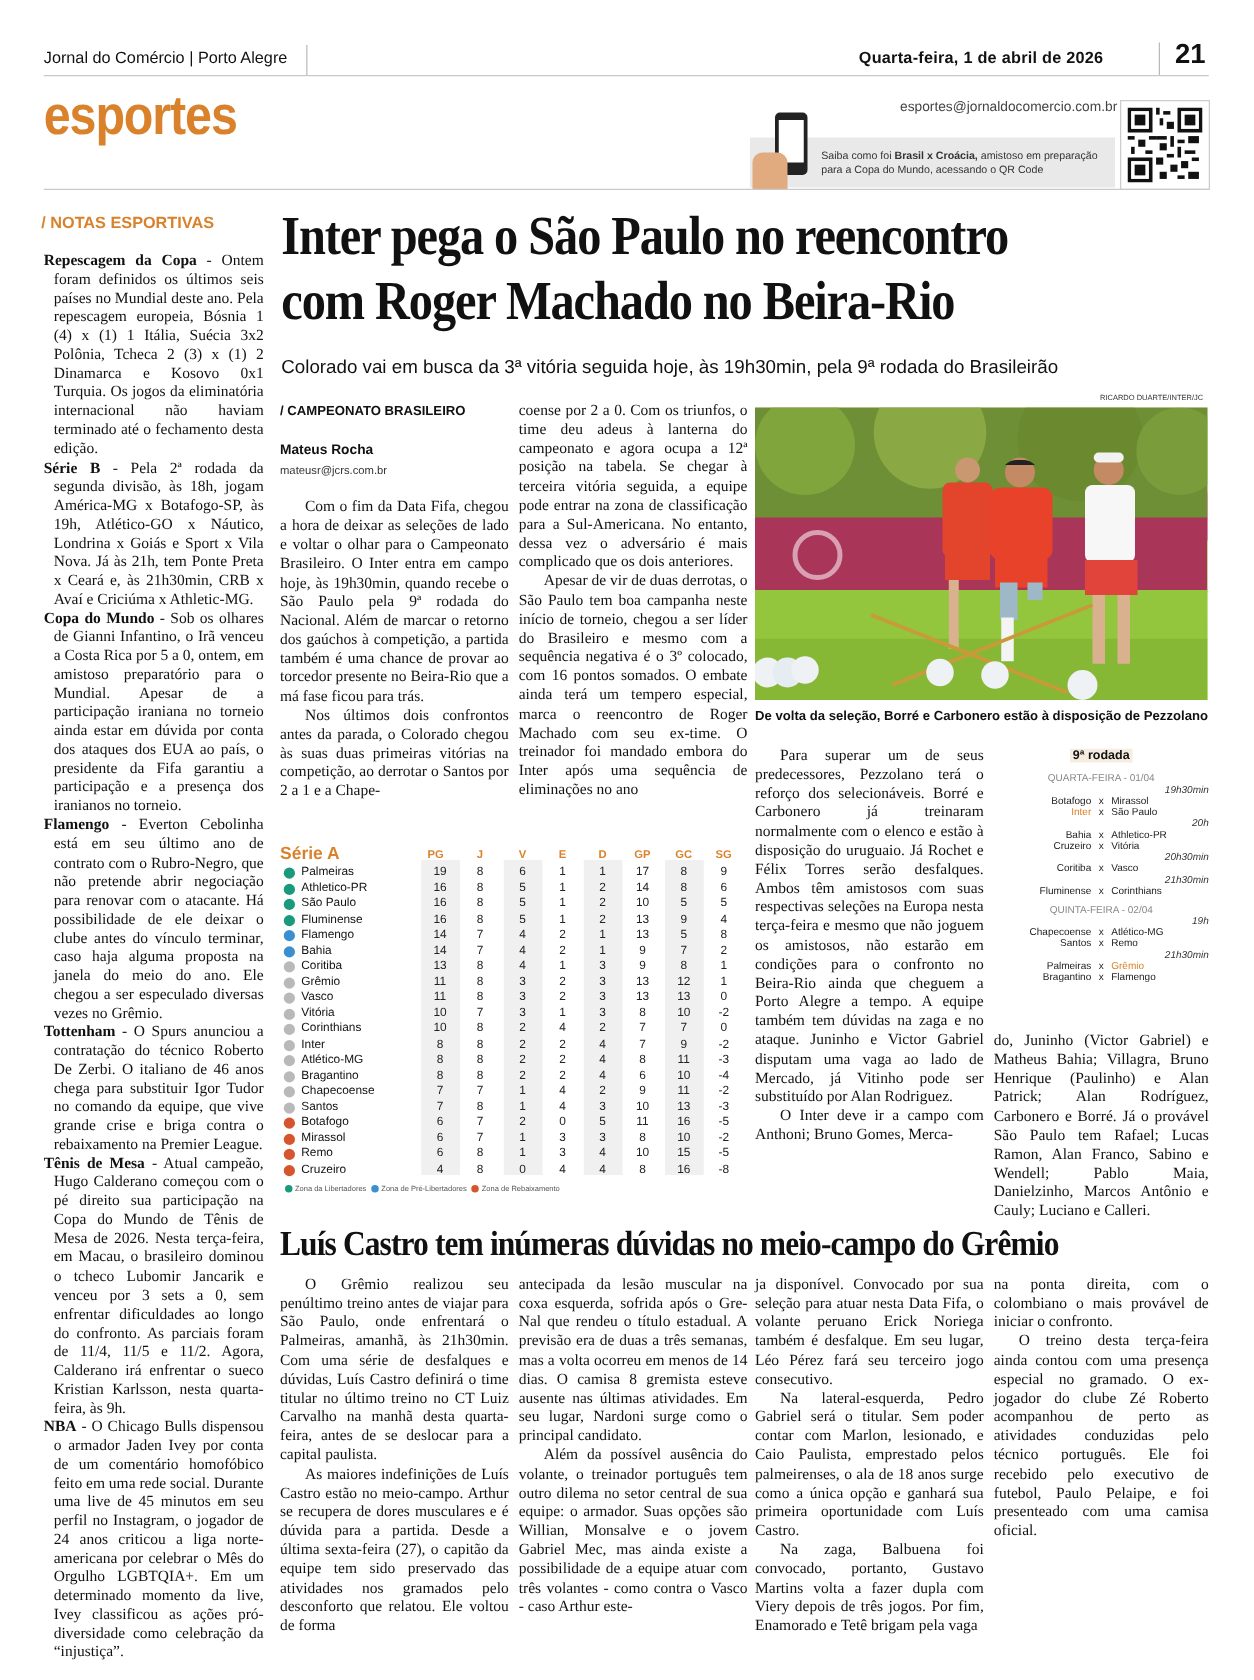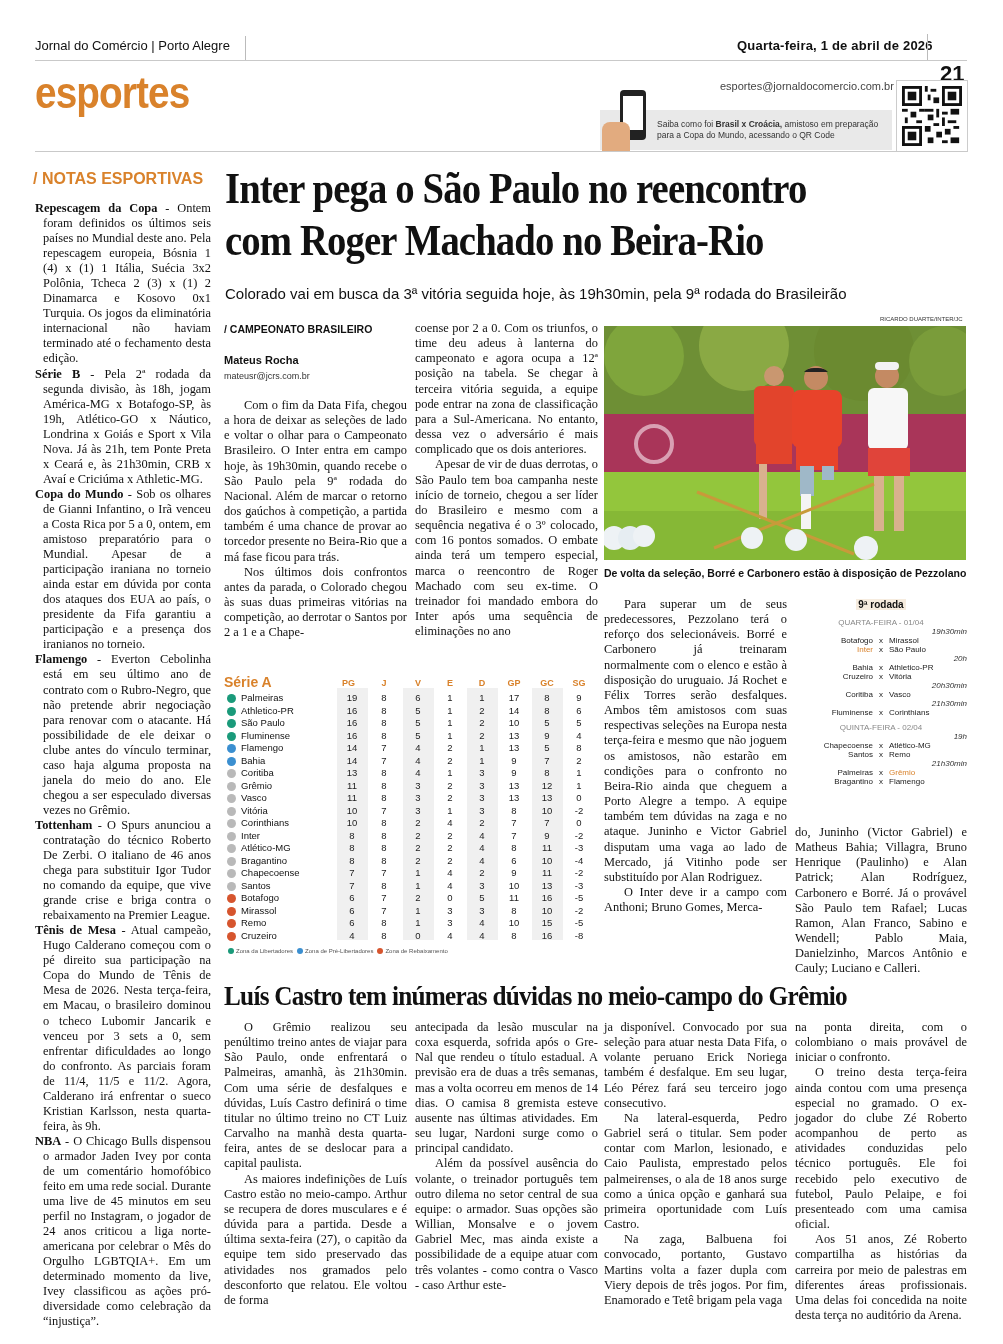--- a/index.html
+++ b/index.html
@@ -3,37 +3,37 @@
 <meta charset="utf-8">
 <style>
   html,body{margin:0;padding:0;background:#fff;}
   body{width:1003px;height:1344px;position:relative;overflow:hidden;color:#111;font-family:"DejaVu Serif",serif;}
   .abs{position:absolute;}
   .sans{font-family:"Liberation Sans",sans-serif;}
   .serif{font-family:"Liberation Serif",serif;}
   
   #masthead{left:35px;top:38px;font-size:13px;}
   #mast-div{left:245px;top:36px;width:1px;height:24px;background:#bbb;}
-  #date{left:737px;top:38px;font-size:13px;font-weight:bold;letter-spacing:0.2px;}
+  #date{left:687px;top:38px;font-size:13px;font-weight:bold;letter-spacing:0.2px;}
   #pg-div{left:927px;top:34px;width:1px;height:26px;background:#bbb;}
-  #pagenum{left:940px;top:30px;font-size:22px;font-weight:bold;margin-top:31px;}
+  #pagenum{left:940px;top:30px;font-size:22px;font-weight:bold;}
   .hr{height:1px;background:#c9c9c9;}
   #hr1{left:35px;top:60px;width:932px;}
   #hr2{left:35px;top:151px;width:932px;}
   #section{left:35px;top:68px;font-size:44px;font-weight:bold;color:#d9822b;letter-spacing:-1px;font-family:"Liberation Sans",sans-serif;transform:scaleX(0.88);transform-origin:left;}
   #email{left:720px;top:80px;font-size:11px;color:#444;}
   #promo-box{left:600px;top:110px;width:292px;height:40px;background:#e9e9e9;}
   #phone{left:620px;top:90px;width:26px;height:50px;background:#222;border-radius:4px;}
   #phone-screen{left:623px;top:96px;width:20px;height:34px;background:#fff;}
   #hand{left:602px;top:122px;width:28px;height:30px;background:#e2ab7f;border-radius:8px 8px 0 0;}
   #promo-text{left:657px;top:119px;width:230px;font-size:8.5px;line-height:11px;color:#333;}
   #qr{left:896px;top:80px;width:70px;height:70px;border:1px solid #ccc;background:#fff;}
   #qr svg{width:60px;height:60px;margin:5px;}
   
-  #notas-label{left:33px;top:170px;font-size:16px;font-weight:bold;color:#d9822b;}
+  #notas-label{left:33px;top:170px;font-size:13px;font-weight:bold;color:#d9822b;}
   #notas{left:35px;top:201px;width:176px;font-size:12.4px;line-height:15.05px;text-align:justify;}
   .nota{text-indent:-8px;padding-left:8px;margin:0;}
   .nota b{font-weight:bold;}
   
   #headline{left:225px;top:163px;width:760px;font-size:44px;line-height:52px;font-weight:bold;letter-spacing:-1px;font-family:"Liberation Serif",serif;transform:scaleX(0.88);transform-origin:left;white-space:nowrap;}
   #subhead{left:225px;top:285px;font-size:15px;font-family:"Liberation Sans",sans-serif;white-space:nowrap;}
   #camp-label{left:224px;top:323px;font-size:10.5px;font-weight:bold;}
   #author{left:224px;top:354px;font-size:11px;font-weight:bold;}
   #author-email{left:224px;top:371px;font-size:9px;color:#333;}
   .col{font-size:12.4px;line-height:15.15px;text-align:justify;}
@@ -551,14 +551,13 @@
   <p>Além da possível ausência do volante, o treinador português tem outro dilema no setor central de sua equipe: o armador. Suas opções são Willian, Monsalve e o jovem Gabriel Mec, mas ainda existe a possibilidade de a equipe atuar com três volantes - como contra o Vasco - caso Arthur este-</p>
 </div>
 <div class="abs col serif" id="colG">
   <p class="noind">ja disponível. Convocado por sua seleção para atuar nesta Data Fifa, o volante peruano Erick Noriega também é desfalque. Em seu lugar, Léo Pérez fará seu terceiro jogo consecutivo.</p>
   <p>Na lateral-esquerda, Pedro Gabriel será o titular. Sem poder contar com Marlon, lesionado, e Caio Paulista, emprestado pelos palmeirenses, o ala de 18 anos surge como a única opção e ganhará sua primeira oportunidade com Luís Castro.</p>
   <p>Na zaga, Balbuena foi convocado, portanto, Gustavo Martins volta a fazer dupla com Viery depois de três jogos. Por fim, Enamorado e Tetê brigam pela vaga</p>
 </div>
 <div class="abs col serif" id="colH">
   <p class="noind">na ponta direita, com o colombiano o mais provável de iniciar o confronto.</p>
   <p>O treino desta terça-feira ainda contou com uma presença especial no gramado. O ex-jogador do clube Zé Roberto acompanhou de perto as atividades conduzidas pelo técnico português. Ele foi recebido pelo executivo de futebol, Paulo Pelaipe, e foi presenteado com uma camisa oficial.</p>
-  <p>Aos 51 anos, Zé Roberto compartilha as histórias da carreira por meio de palestras em diferentes áreas profissionais. Uma delas foi concedida na noite desta terça no auditório da Arena.</p>
 </div>
 
 </body></html>

